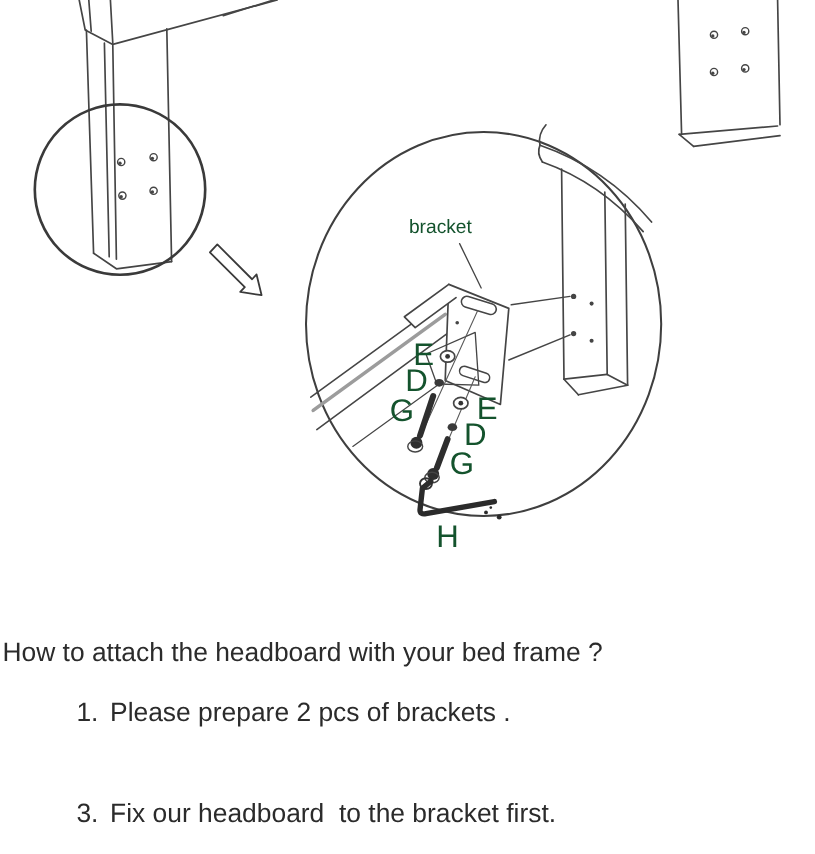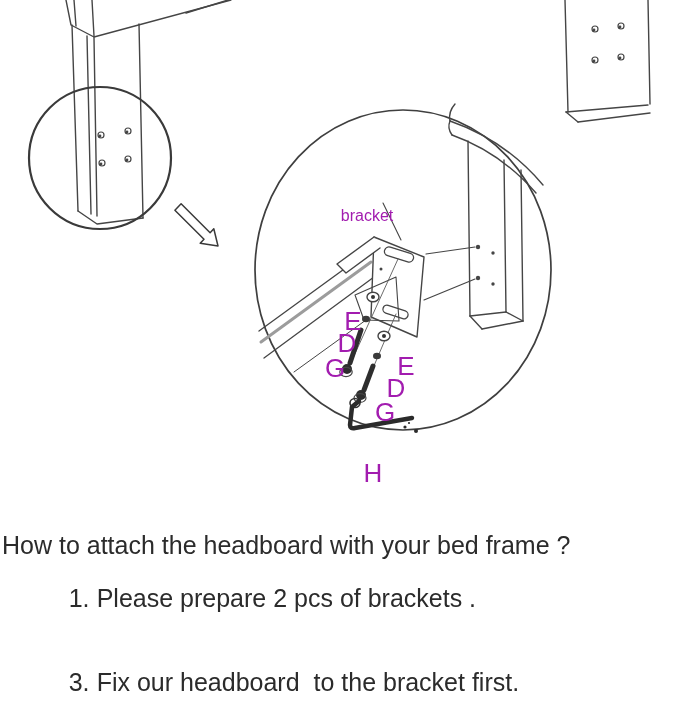--- a/index.html
+++ b/index.html
@@ -8,31 +8,30 @@
     width:679px;height:712px;
     background:#ffffff;
     overflow:hidden;
     font-family:"Liberation Sans", sans-serif;
   }
   .diagram{position:absolute;left:0;top:0;width:679px;height:520px;}
   .diagram svg{position:absolute;left:0;top:0;}
   .lbl{
     position:absolute;
     transform:translate(-50%,-50%);
-    color:#a21caf;
+    color:#14532d;
     font-family:"Liberation Sans", sans-serif;
     line-height:1;
     white-space:nowrap;
-    margin-top:26px;
   }
   .lbl.part{font-size:26px;}
   .lbl.small{font-size:16px;}
   .instructions{
     position:absolute;left:0;top:520px;width:679px;height:192px;
-    color:#2b2b2b;font-size:25px;
+    color:#2b2b2b;font-size:22px;
   }
   .title{position:absolute;left:2px;top:11px;white-space:pre-wrap;}
   .step{position:absolute;left:27px;white-space:pre-wrap;}
   .step .num{display:inline-block;min-width:28px;}
   .step .txt{white-space:pre-wrap;}
   .closing{position:absolute;left:16px;top:155px;white-space:pre-wrap;margin-top:40px;}
   .s1{top:35px;} .s2{top:84px;} .s3{top:119px;}
 </style>
 </head>
 <body>

